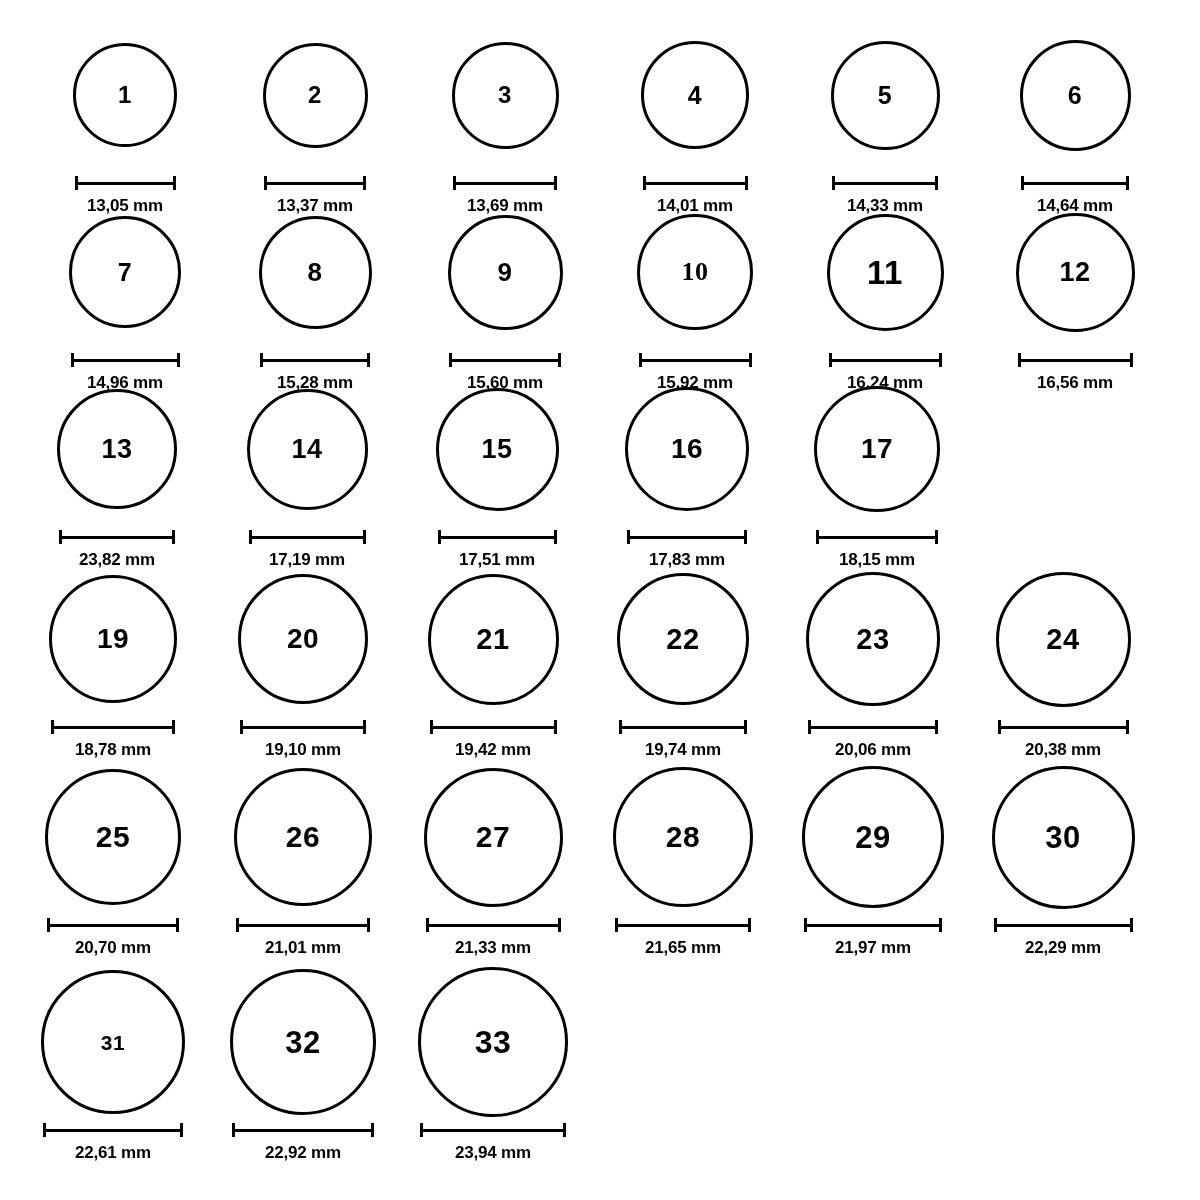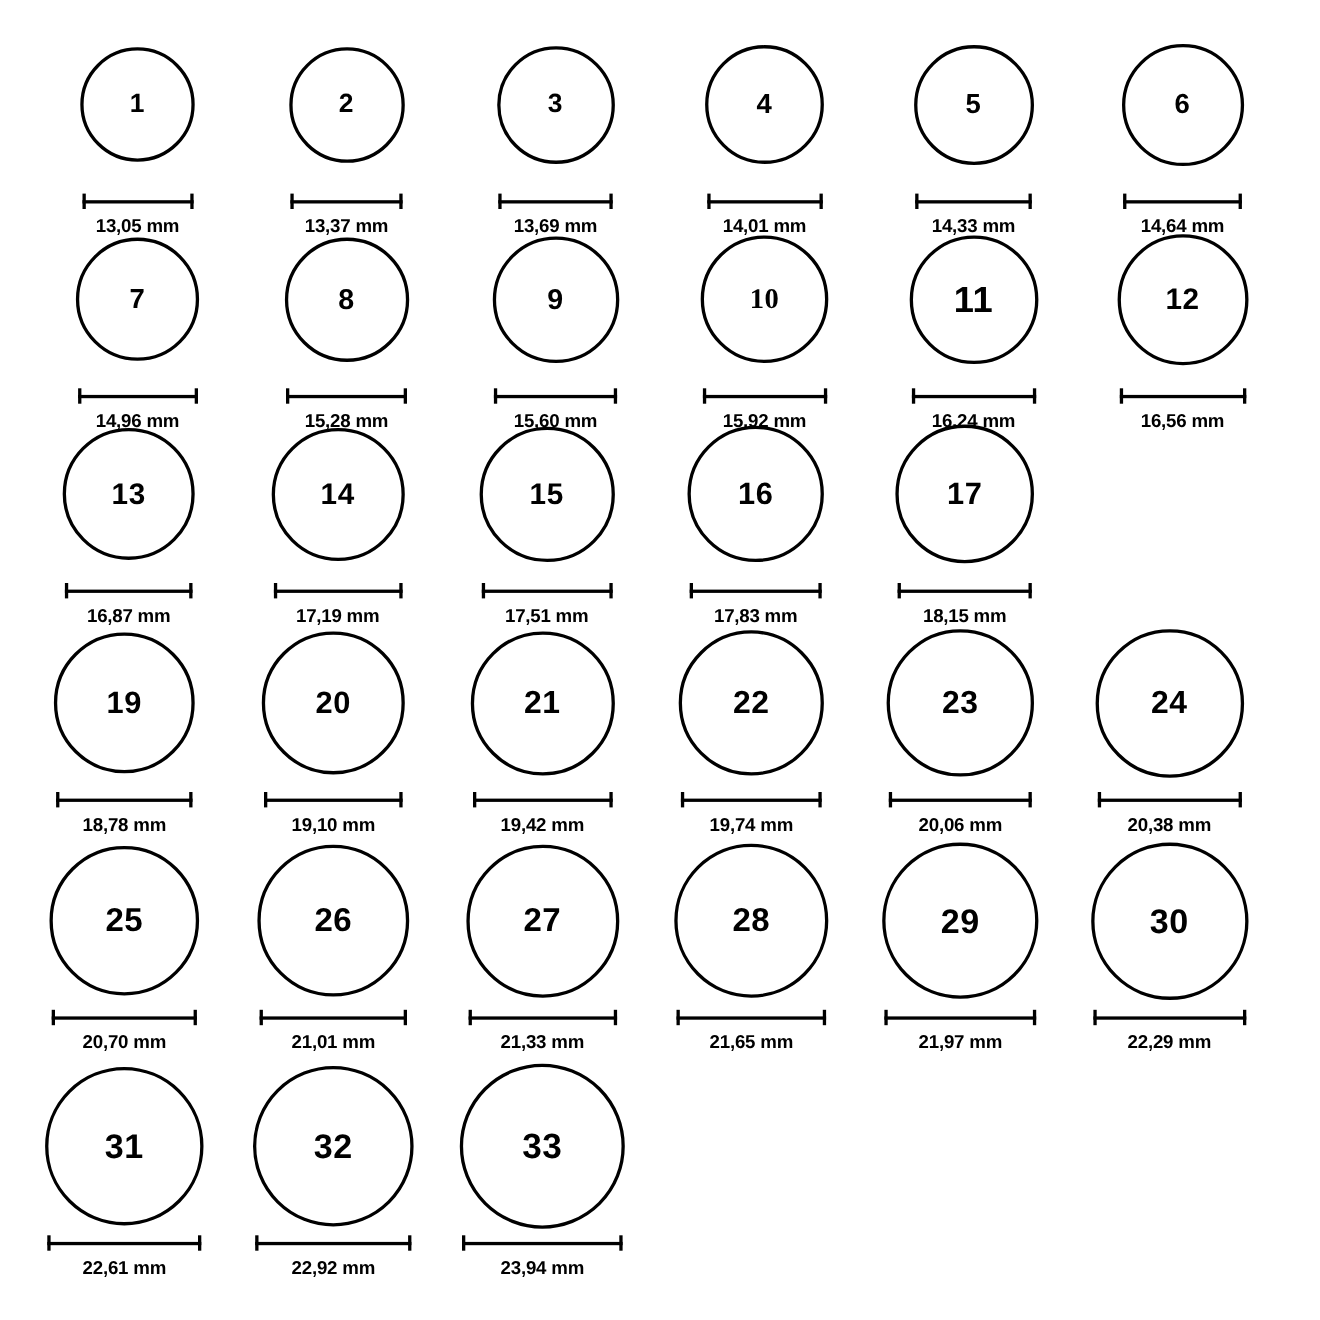--- a/index.html
+++ b/index.html
@@ -255,21 +255,21 @@
         <div class="circle-wrap" style="height: 154px;">
           <div class="ring" style="width: 120px; height: 120px;">
             <span class="ring-number" style="font-size: 27px;">13</span>
           </div>
         </div>
         <div class="measure" style="width: 116px;">
           <div class="bar"></div>
           <div class="tick-left"></div>
           <div class="tick-right"></div>
         </div>
-        <div class="label">16,87 mm</div>
+        <div class="label">23,82 mm</div>
       </div>
       <div class="cell">
         <div class="circle-wrap" style="height: 154px; text-align: center;">
           <div class="ring" style="width: 121px; height: 121px;">
             <span class="ring-number" style="font-size: 27px;">14</span>
           </div>
         </div>
         <div class="measure" style="width: 117px;">
           <div class="bar"></div>
           <div class="tick-left"></div>
@@ -474,21 +474,21 @@
           <div class="tick-left"></div>
           <div class="tick-right"></div>
         </div>
         <div class="label">22,29 mm</div>
       </div>
     </div>
     <div class="row" style="position: absolute; top: 965px; left: 18px;">
       <div class="cell">
         <div class="circle-wrap" style="height: 154px;">
           <div class="ring" style="width: 144px; height: 144px;">
-            <span class="ring-number" style="font-size: 31px; text-align: center;">31</span>
+            <span class="ring-number" style="font-size: 21px; text-align: center;">31</span>
           </div>
         </div>
         <div class="measure" style="width: 140px;">
           <div class="bar"></div>
           <div class="tick-left"></div>
           <div class="tick-right"></div>
         </div>
         <div class="label">22,61 mm</div>
       </div>
       <div class="cell">

